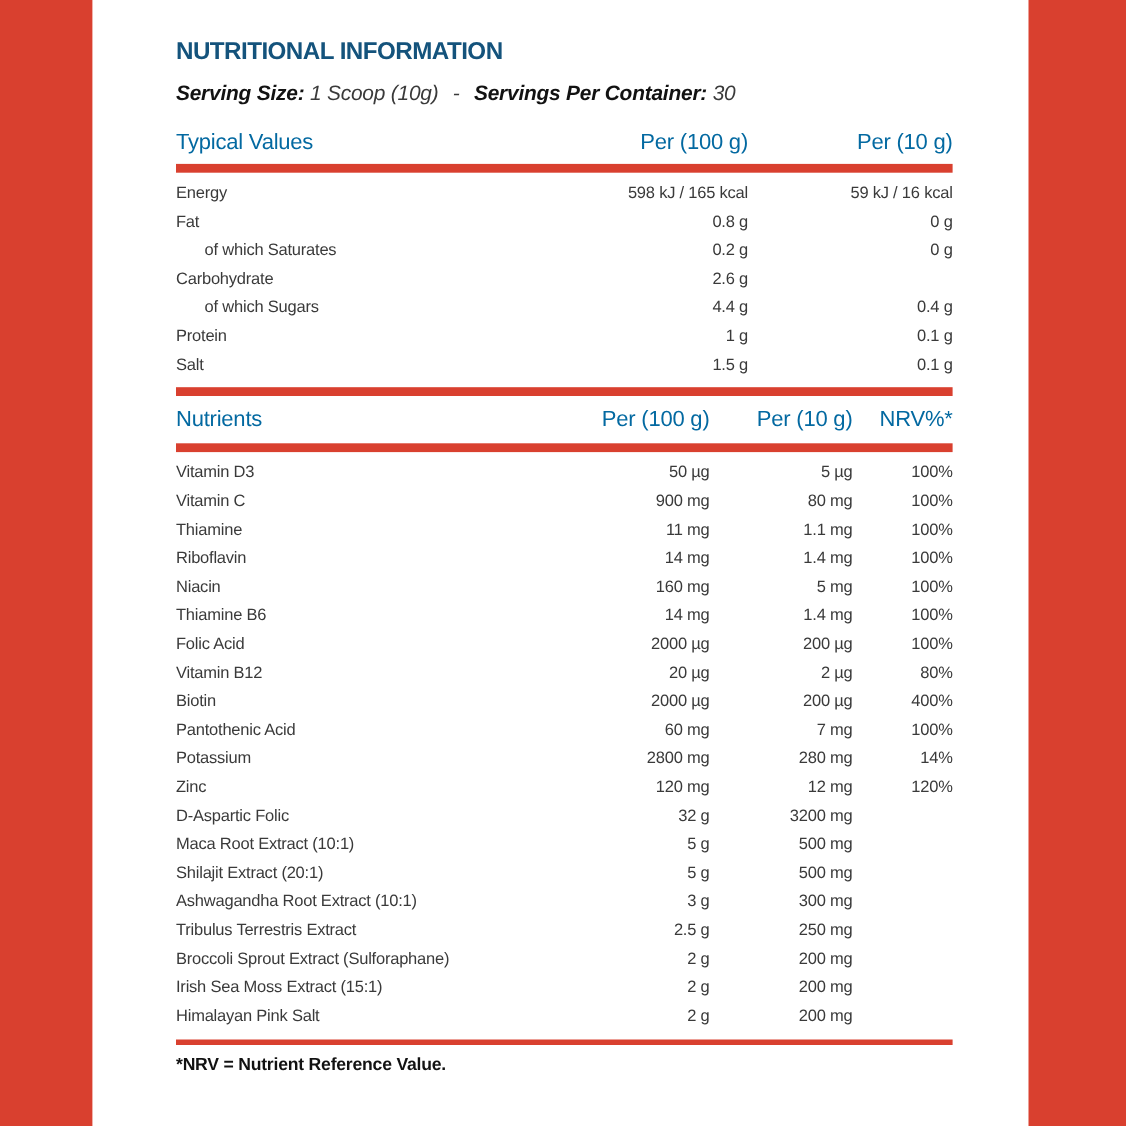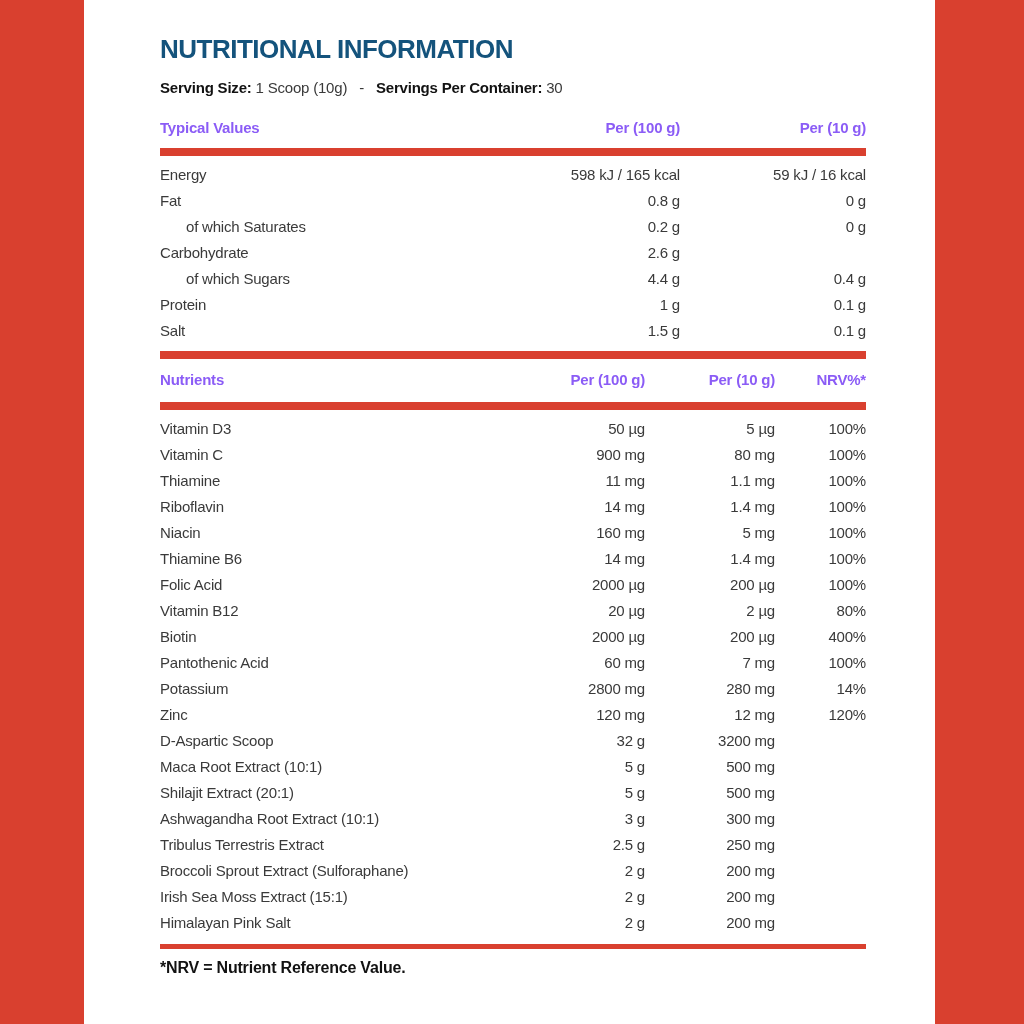--- a/index.html
+++ b/index.html
@@ -9,27 +9,27 @@
     -webkit-font-smoothing:antialiased;
   }
   .red-bar{position:absolute;top:0;bottom:0;background:var(--red);}
   .red-bar.left{left:0;width:84px;}
   .red-bar.right{left:935px;width:89px;}
   .content{
     position:absolute;left:160px;top:0;width:706px;
     letter-spacing:-0.2px;color:#3a3a3a;
   }
   .title{
-    margin:36px 0 0 0;font-size:26px;font-weight:bold;letter-spacing:-0.5px;
+    margin:36px 0 0 0;font-size:22px;font-weight:bold;letter-spacing:-0.5px;
     color:var(--blue);line-height:1;
   }
-  .serving{margin:17px 0 0 0;font-size:15px;line-height:1.2;color:#3a3a3a;}
+  .serving{margin:17px 0 0 0;font-size:19px;line-height:1.2;color:#3a3a3a;font-style:italic;}
   .serving b{color:#121212;}
   .serving .sep{margin:0 8px;}
-  .t-head{font-size:15px;font-weight:bold;color:#8b5cf6;line-height:26px;}
+  .t-head{font-size:20px;font-weight:normal;color:#0369a1;line-height:26px;}
   .grid3{display:grid;grid-template-columns:1fr 190px 186px;}
   .grid4{display:grid;grid-template-columns:1fr 130px 130px 91px;}
   .r{text-align:right;}
   .rule{background:var(--red);border:0;}
   .rule.thick{height:8px;margin:7px 0 6px 0;}
   .rule.thin{height:5px;margin:8px 0 0 0;}
   .rows .row{font-size:15px;line-height:26px;}
   .rows .row .cell{white-space:nowrap;}
   .rows .row .indent{padding-left:26px;}
   #typical-head{margin-top:18px;}
@@ -177,21 +177,21 @@
         <span class="cell r">280 mg</span>
         <span class="cell r">14%</span>
       </div>
       <div class="row grid4">
         <span class="cell">Zinc</span>
         <span class="cell r">120 mg</span>
         <span class="cell r">12 mg</span>
         <span class="cell r">120%</span>
       </div>
       <div class="row grid4">
-        <span class="cell">D-Aspartic Scoop</span>
+        <span class="cell">D-Aspartic Folic</span>
         <span class="cell r">32 g</span>
         <span class="cell r">3200 mg</span>
         <span class="cell r"></span>
       </div>
       <div class="row grid4">
         <span class="cell">Maca Root Extract (10:1)</span>
         <span class="cell r">5 g</span>
         <span class="cell r">500 mg</span>
         <span class="cell r"></span>
       </div>

